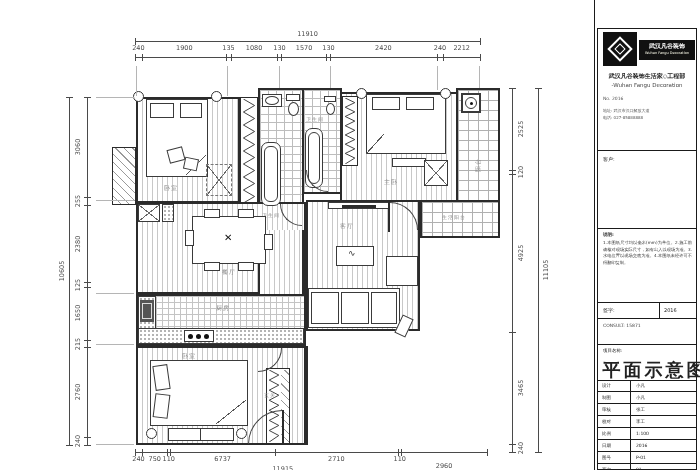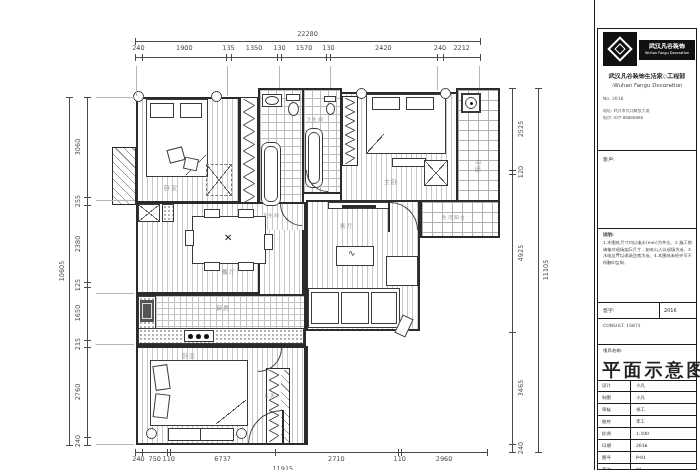--- a/index.html
+++ b/index.html
@@ -180,28 +180,28 @@
   <div class="abs ext" style="left:330px;top:66px;width:1px;height:22px"></div>
   <div class="abs ext" style="left:437px;top:66px;width:1px;height:24px"></div>
   <div class="abs ext" style="left:479px;top:66px;width:1px;height:22px"></div>
   <div class="abs ext" style="left:96px;top:97px;width:38px;height:1px"></div>
   <div class="abs ext" style="left:96px;top:200px;width:38px;height:1px"></div>
   <div class="abs ext" style="left:96px;top:293px;width:38px;height:1px"></div>
   <div class="abs ext" style="left:96px;top:344px;width:38px;height:1px"></div>
   <div class="abs ext" style="left:96px;top:444px;width:38px;height:1px"></div>
 
   <div class="abs" style="left:135px;top:30px;width:345px;height:34px">
-    <span class="abs dimlab hlab" style="left:50%;top:0">22280</span>
+    <span class="abs dimlab hlab" style="left:50%;top:0">11910</span>
     <div class="abs dlh" style="left:0;right:0;top:11px"></div>
     <span class="abs tick" style="left:0;top:8px"></span>
     <span class="abs tick" style="left:100%;top:8px"></span>
     <span class="abs dimlab hlab" style="left:1%;top:14px">240</span>
     <span class="abs dimlab hlab" style="left:14.3%;top:14px">1900</span>
     <span class="abs dimlab hlab" style="left:27.1%;top:14px">135</span>
-    <span class="abs dimlab hlab" style="left:34.5%;top:14px">1350</span>
+    <span class="abs dimlab hlab" style="left:34.5%;top:14px">1080</span>
     <span class="abs dimlab hlab" style="left:41.9%;top:14px">130</span>
     <span class="abs dimlab hlab" style="left:49%;top:14px">1570</span>
     <span class="abs dimlab hlab" style="left:56.1%;top:14px">130</span>
     <span class="abs dimlab hlab" style="left:72%;top:14px">2420</span>
     <span class="abs dimlab hlab" style="left:88.4%;top:14px">240</span>
     <span class="abs dimlab hlab" style="left:94.7%;top:14px">2212</span>
     <div class="abs dlh" style="left:0;right:0;top:27px"></div>
     <span class="abs tick" style="left:0;top:24px"></span>
     <span class="abs tick" style="left:2%;top:24px"></span>
     <span class="abs tick" style="left:26.5%;top:24px"></span>
@@ -268,21 +268,21 @@
     <span class="abs tick" style="left:39.7%;top:3px"></span>
     <span class="abs tick" style="left:74.7%;top:3px"></span>
     <span class="abs tick" style="left:75.6%;top:3px"></span>
     <span class="abs tick" style="left:100%;top:3px"></span>
     <span class="abs dimlab hlab" style="left:1%;top:9px">240</span>
     <span class="abs dimlab hlab" style="left:5.6%;top:9px">750</span>
     <span class="abs dimlab hlab" style="left:9.6%;top:9px">110</span>
     <span class="abs dimlab hlab" style="left:24.9%;top:9px">6737</span>
     <span class="abs dimlab hlab" style="left:57.2%;top:9px">2710</span>
     <span class="abs dimlab hlab" style="left:75.2%;top:9px">110</span>
-    <span class="abs dimlab hlab" style="left:87.8%;top:9px">2960</span>
+    <span class="abs dimlab hlab" style="left:87.8%;top:16px">2960</span>
     <span class="abs dimlab hlab" style="left:42%;top:19px">11915</span>
   </div>
 
   <div class="abs" id="tb"></div>
   <div class="abs" id="tbx"></div>
 
   <div class="abs" style="left:603px;top:32px;width:34px;height:34px;background:#111"></div>
   <div class="abs" style="left:611px;top:40px;width:18px;height:18px;border:2px solid #fff;transform:rotate(45deg)"></div>
   <div class="abs" style="left:616px;top:45px;width:8px;height:8px;border:1.5px solid #fff;transform:rotate(45deg)"></div>
   <div class="abs" style="left:639px;top:40px;width:56px;height:20px;background:#111;color:#fff;text-align:center">

